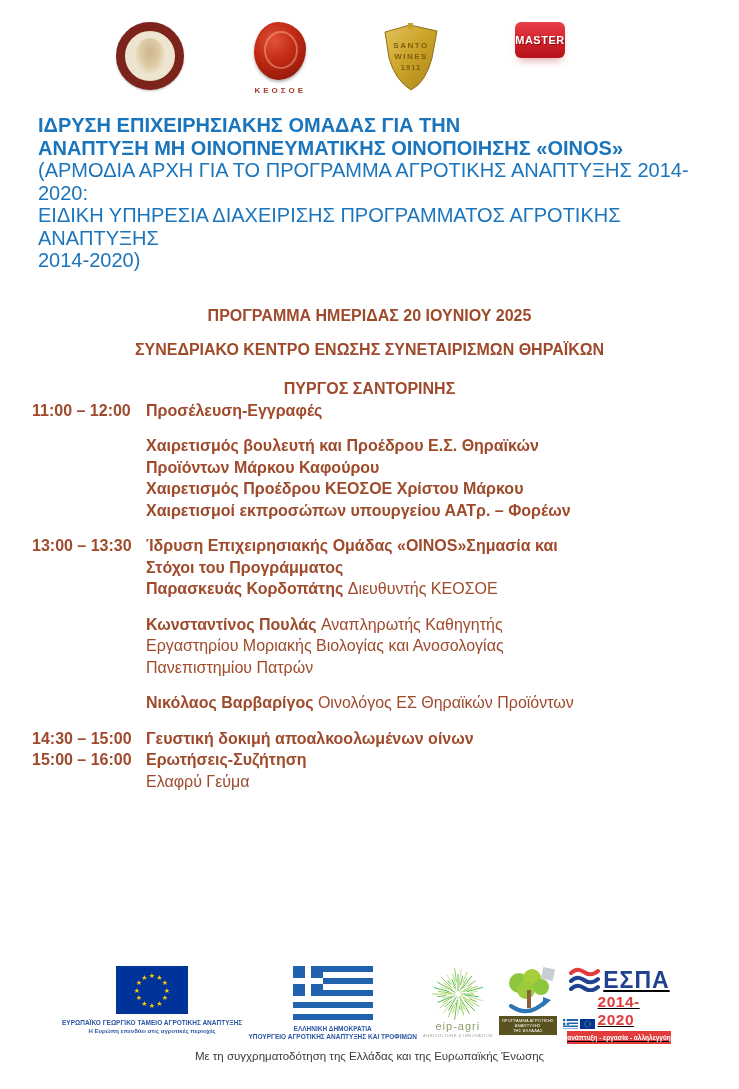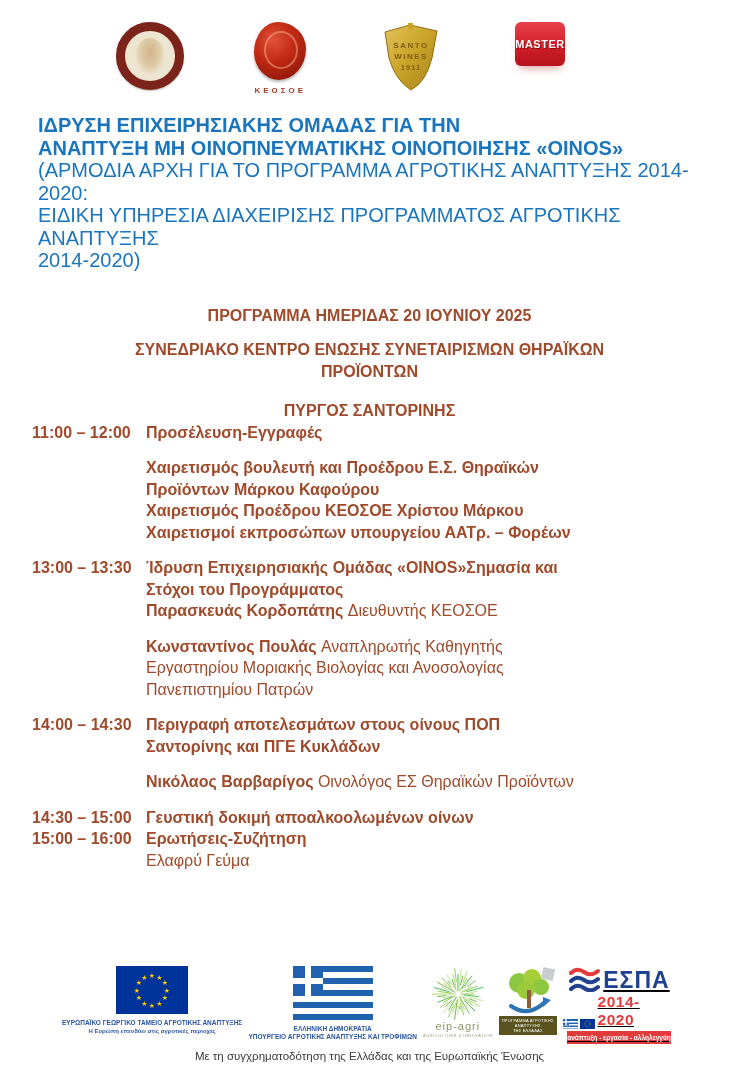--- a/index.html
+++ b/index.html
@@ -15,21 +15,21 @@
   .seal-ring::after { content:""; position:absolute; left:10px; top:7px; width:30px; height:36px;
       background:radial-gradient(ellipse at 50% 40%, #C9A87A 0%, #D9C49A 45%, transparent 75%); border-radius:50%; opacity:.8; }
 
   .wax { width:52px; height:58px; background:radial-gradient(circle at 38% 32%, #E0523C 0%, #C22A14 40%, #8E170A 85%);
       border-radius:46% 54% 52% 48% / 52% 46% 54% 48%; position:relative; box-shadow:0 2px 3px rgba(0,0,0,.3); }
   .wax::after { content:""; position:absolute; left:10px; top:9px; width:30px; height:34px; border-radius:50%;
       border:2px solid rgba(255,190,150,.45); }
   .keosoe-cap { margin-top:6px; font-size:8px; font-weight:bold; letter-spacing:3px; color:#A33B2B; }
 
   .santo-svg { display:block; }
-  .master { width:50px; height:44px; border-radius:6px; background:linear-gradient(180deg,#E8414B 0%, #D01F27 55%, #B5121B 100%);
+  .master { width:50px; height:36px; border-radius:6px; background:linear-gradient(180deg,#E8414B 0%, #D01F27 55%, #B5121B 100%);
       display:flex; align-items:center; justify-content:center; box-shadow:0 6px 8px -4px rgba(180,40,40,.45); }
   .master span { color:#fff; font-weight:bold; font-size:11px; letter-spacing:.5px; text-shadow:1px 1px 0 rgba(90,0,0,.6); }
 
   
   .title-block { margin-top:14px; text-align:left; color:#1B75BC; font-size:20px; line-height:22.5px; padding:0 38px; }
   .title-block .tb { font-weight:bold; }
 
   .ph { text-align:center; color:#9E4A2B; font-weight:bold; font-size:16px; line-height:22px; padding:0 48px; }
   .ph1 { margin-top:33px; }
   .ph2 { margin-top:12px; }
@@ -110,21 +110,20 @@
     <div class="tb">ΑΝΑΠΤΥΞΗ ΜΗ ΟΙΝΟΠΝΕΥΜΑΤΙΚΗΣ ΟΙΝΟΠΟΙΗΣΗΣ «OINOS»</div>
     <div>(ΑΡΜΟΔΙΑ ΑΡΧΗ ΓΙΑ ΤΟ ΠΡΟΓΡΑΜΜΑ ΑΓΡΟΤΙΚΗΣ ΑΝΑΠΤΥΞΗΣ 2014-</div>
     <div>2020:</div>
     <div>ΕΙΔΙΚΗ ΥΠΗΡΕΣΙΑ ΔΙΑΧΕΙΡΙΣΗΣ ΠΡΟΓΡΑΜΜΑΤΟΣ ΑΓΡΟΤΙΚΗΣ ΑΝΑΠΤΥΞΗΣ</div>
     <div>2014-2020)</div>
   </div>
 
   <div class="ph ph1">ΠΡΟΓΡΑΜΜΑ ΗΜΕΡΙΔΑΣ 20 ΙΟΥΝΙΟΥ 2025</div>
   <div class="ph ph2">
     <div>ΣΥΝΕΔΡΙΑΚΟ ΚΕΝΤΡΟ ΕΝΩΣΗΣ ΣΥΝΕΤΑΙΡΙΣΜΩΝ ΘΗΡΑΪΚΩΝ</div>
-    <div>ΠΡΟΪΟΝΤΩΝ</div>
   </div>
   <div class="ph ph3">ΠΥΡΓΟΣ ΣΑΝΤΟΡΙΝΗΣ</div>
 
   <div class="sched">
       <div class="sg">
         <div class="sr">
           <div class="st">11:00 – 12:00</div>
           <div class="sc">
             <div class="sl"><span class="b">Προσέλευση-Εγγραφές</span></div>
           </div>
@@ -151,29 +150,20 @@
           </div>
         </div>
       </div>
       <div class="sg">
         <div class="sr">
           <div class="st"></div>
           <div class="sc">
             <div class="sl"><span class="b">Κωνσταντίνος Πουλάς </span><span>Αναπληρωτής  Καθηγητής</span></div>
             <div class="sl"><span>Εργαστηρίου Μοριακής Βιολογίας και Ανοσολογίας</span></div>
             <div class="sl"><span>Πανεπιστημίου Πατρών</span></div>
-          </div>
-        </div>
-      </div>
-      <div class="sg">
-        <div class="sr">
-          <div class="st">14:00 – 14:30</div>
-          <div class="sc">
-            <div class="sl"><span class="b">Περιγραφή αποτελεσμάτων στους οίνους ΠΟΠ</span></div>
-            <div class="sl"><span class="b">Σαντορίνης και ΠΓΕ Κυκλάδων</span></div>
           </div>
         </div>
       </div>
       <div class="sg">
         <div class="sr">
           <div class="st"></div>
           <div class="sc">
             <div class="sl"><span class="b">Νικόλαος Βαρβαρίγος </span><span>Οινολόγος ΕΣ Θηραϊκών Προϊόντων</span></div>
           </div>
         </div>

